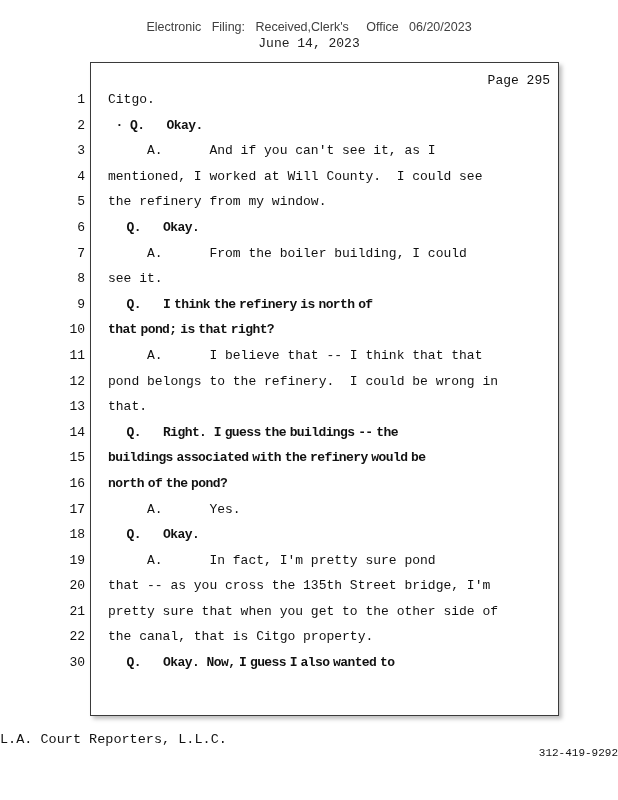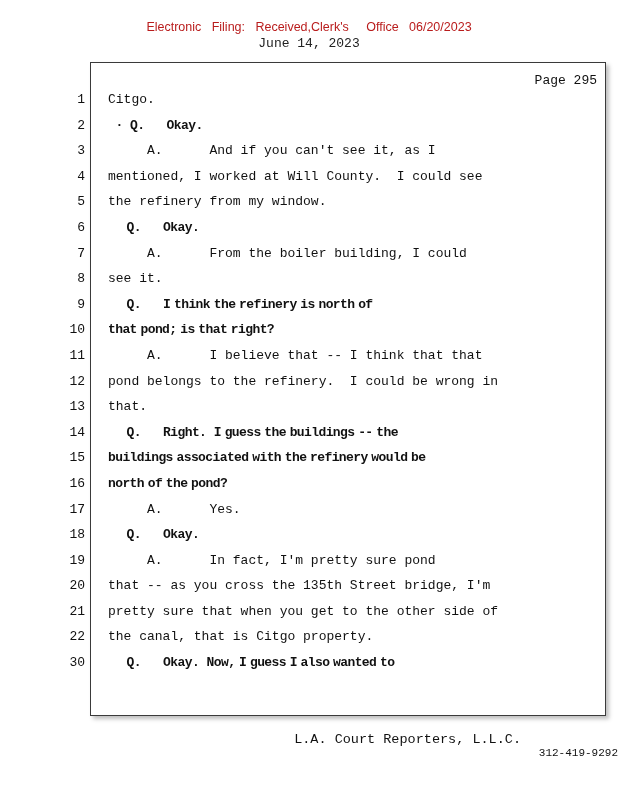--- a/index.html
+++ b/index.html
@@ -13,39 +13,39 @@
     overflow: hidden;
   }
   .stamp-line1 {
     position: absolute;
     top: 20px;
     left: 0;
     width: 618px;
     text-align: center;
     font-family: "Liberation Sans", sans-serif;
     font-size: 12.5px;
-    color: #b91c1c;
+    color: #404040;
     white-space: pre;
   }
   .stamp-line2 {
     position: absolute;
     top: 36px;
     left: 0;
     width: 618px;
     text-align: center;
     font-family: "Liberation Mono", monospace;
     font-size: 13px;
     color: #222222;
     white-space: pre;
   }
   .page-border {
     position: absolute;
     left: 90px;
     top: 62px;
-    width: 516px;
+    width: 469px;
     height: 654px;
     border: 1px solid #3a3a3a;
     background: #ffffff;
     box-shadow: 3px 3px 4px rgba(0,0,0,0.25);
     box-sizing: border-box;
   }
   .page-label {
     position: absolute;
     top: 10px;
     right: 8px;
@@ -79,25 +79,24 @@
   .line.bold .line-text {
     font-weight: bold;
     letter-spacing: -0.6px;
     word-spacing: -3.5px;
   }
   .footer-company {
     position: absolute;
     top: 732px;
     left: 0;
     width: 498px;
-    text-align: right;
+    text-align: left;
     font-size: 13.5px;
     color: #111111;
     white-space: pre;
-    margin-left: 23px;
   }
   .footer-phone {
     position: absolute;
     top: 747px;
     left: 0;
     width: 618px;
     text-align: right;
     font-size: 11px;
     color: #111111;
     white-space: pre;

